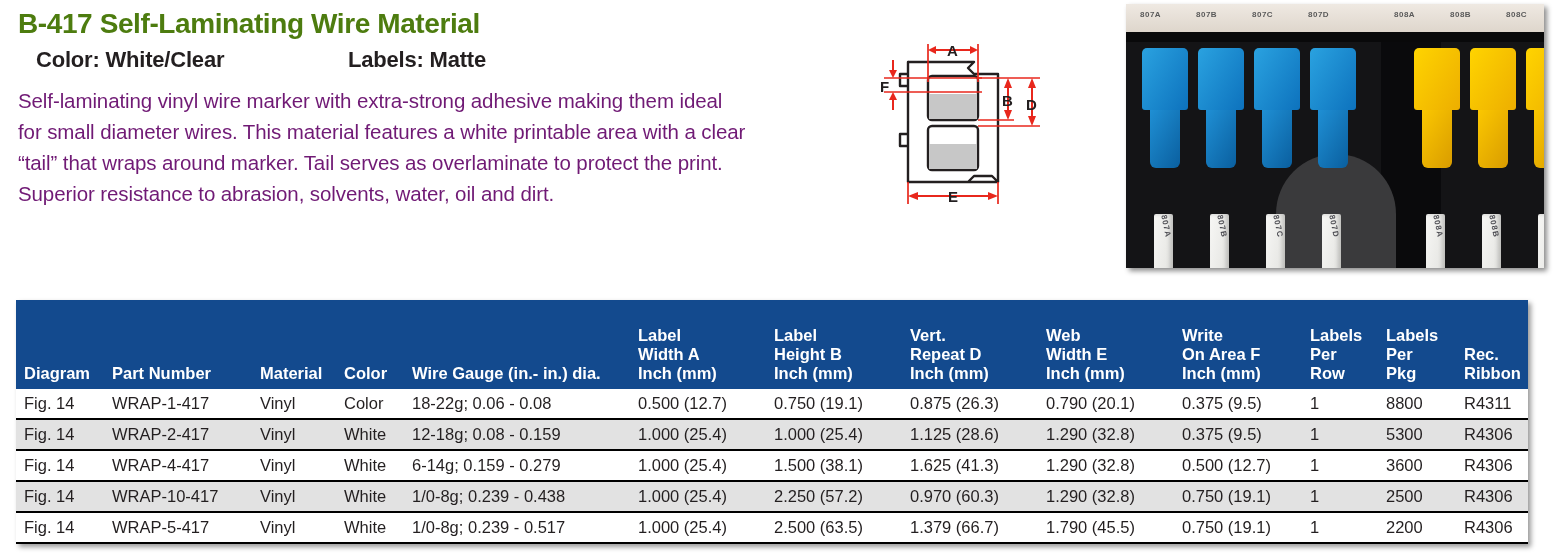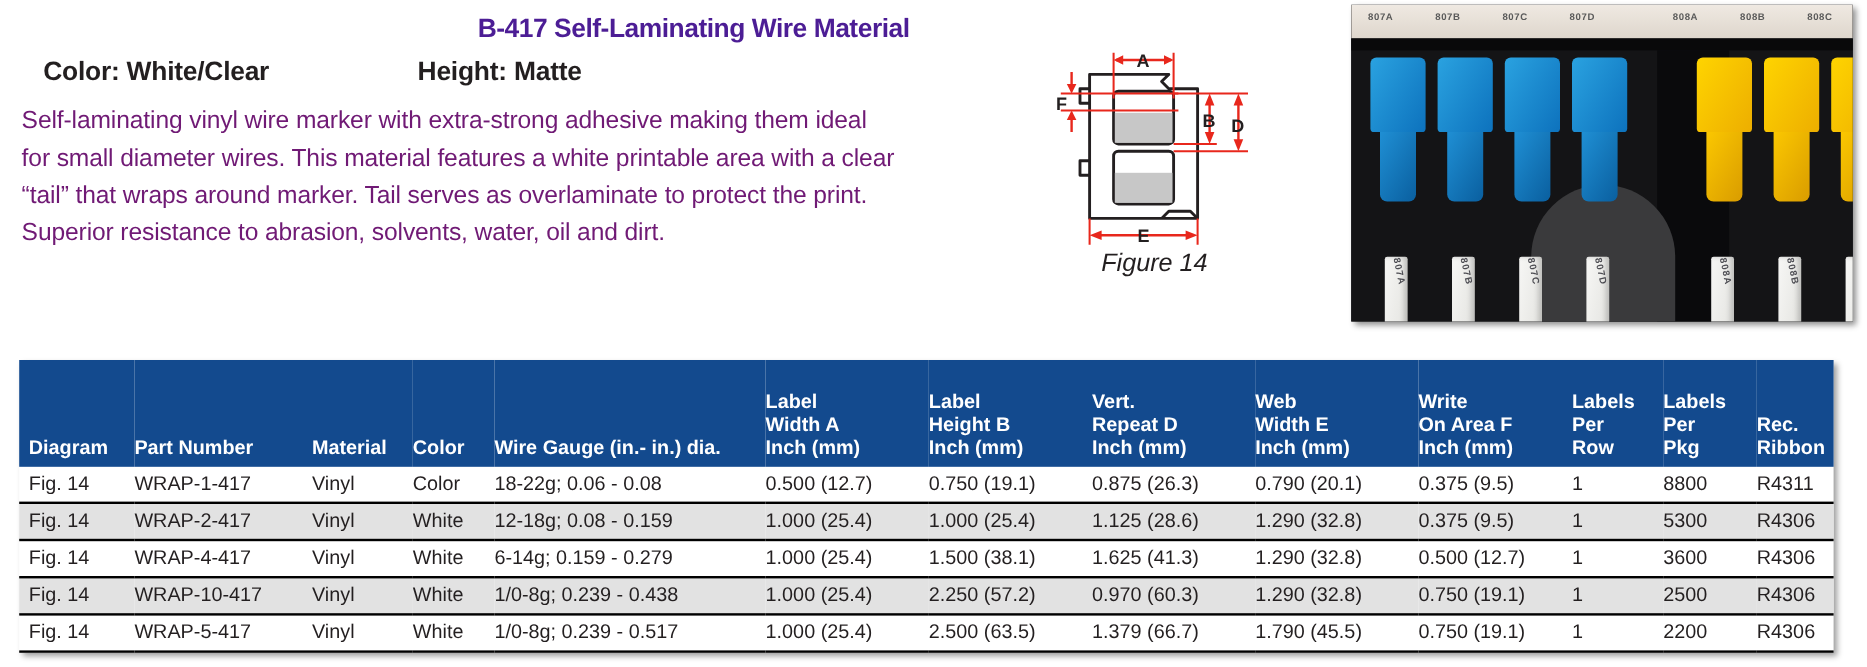--- a/index.html
+++ b/index.html
@@ -9,22 +9,22 @@
     font-family:"Liberation Sans", sans-serif;
     color:#231f20;
     overflow:hidden;
     position:relative;
   }
   .page{position:relative;width:1556px;height:556px;}
 
   
   .textblock{position:absolute;left:18px;top:4px;width:740px;}
   .title{
-    font-size:22px;font-weight:bold;letter-spacing:-0.4px;
-    line-height:40px;color:#4c1d95;margin:0;white-space:nowrap;text-align:right;
+    font-size:28px;font-weight:bold;letter-spacing:-0.4px;
+    line-height:40px;color:#4d7c0f;margin:0;white-space:nowrap;
   }
   .subline{margin-top:3px;height:28px;position:relative;}
   .sub{
     font-size:22px;font-weight:bold;color:#231f20;
     position:absolute;top:0;white-space:nowrap;letter-spacing:-0.2px;
   }
   .sub.color{left:18px;}
   .sub.finish{left:330px;}
   .desc{
     margin-top:10px;font-size:20.5px;line-height:31px;color:#701a75;
@@ -130,21 +130,21 @@
 </style>
 </head>
 <body>
 
 <div class="page">
 
   <div class="textblock">
     <h1 class="title">B-417 Self-Laminating Wire Material</h1>
     <div class="subline">
       <span class="sub color">Color: White/Clear</span>
-      <span class="sub finish">Height: Matte</span>
+      <span class="sub finish">Labels: Matte</span>
     </div>
     <p class="desc">Self-laminating vinyl wire marker with extra-strong adhesive making them ideal for small diameter wires. This material features a white printable area with a clear “tail” that wraps around marker. Tail serves as overlaminate to protect the print. Superior resistance to abrasion, solvents, water, oil and dirt.</p>
   </div>
 
   <div class="figure">
     <svg width="200" height="180" viewBox="0 0 200 180">
 
       <path d="M46,32 L46,44 L38,44 L38,56 L46,56 L46,104 L38,104 L38,116 L46,116 L46,152
                L136,152 L130,146 L112,146 L106,152 L46,152 Z" fill="#ffffff" stroke="#231f20" stroke-width="2.4" stroke-linejoin="round"></path>
       <path d="M46,32 L112,32 L106,38 L112,44 L136,44 L136,152" fill="none" stroke="#231f20" stroke-width="2.4" stroke-linejoin="round"></path>
@@ -200,21 +200,20 @@
 
       <g font-family="Liberation Sans, sans-serif" font-size="15" font-weight="bold" fill="#231f20">
         <text x="85" y="26">A</text>
         <text x="140" y="76">B</text>
         <text x="164" y="80">D</text>
         <text x="86" y="172">E</text>
         <text x="18" y="62">F</text>
       </g>
     </svg>
   </div>
-  <div class="figcaption">Figure 14</div>
 
   <div class="photo">
     <div class="panel"></div>
     <div class="gap"></div>
     <div class="darkblob"></div>
 
     <div class="topstrip">
       <span class="lbl" style="left:14px">807A</span>
       <span class="lbl" style="left:70px">807B</span>
       <span class="lbl" style="left:126px">807C</span>

